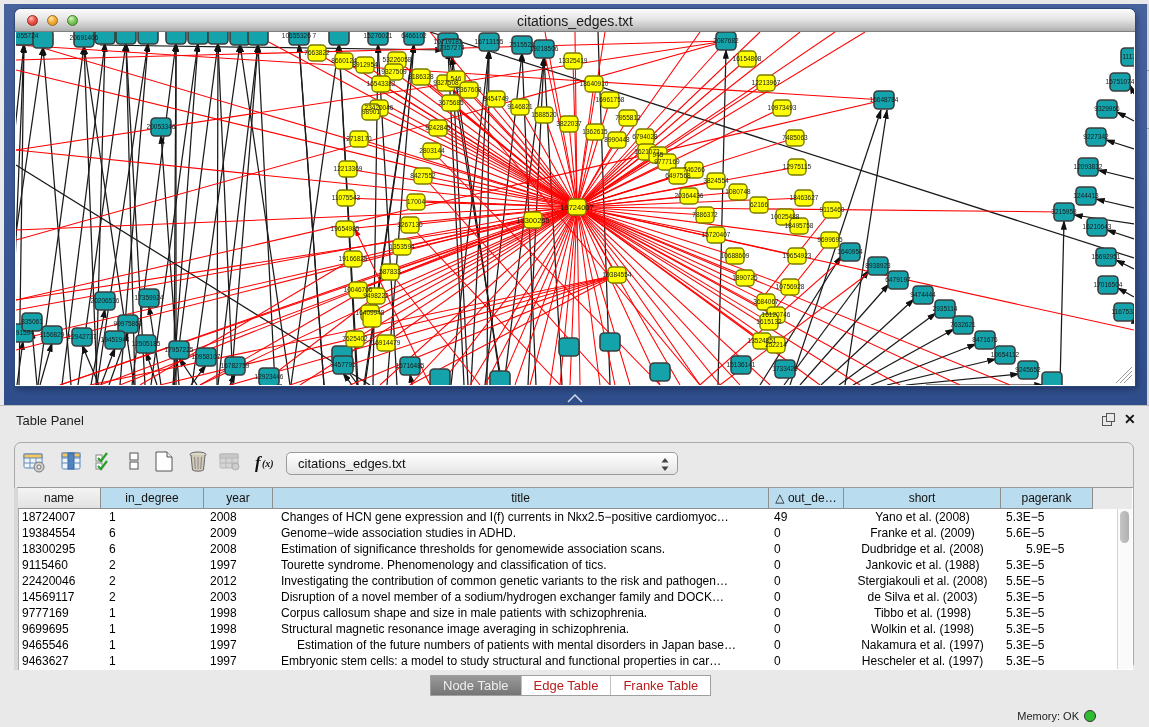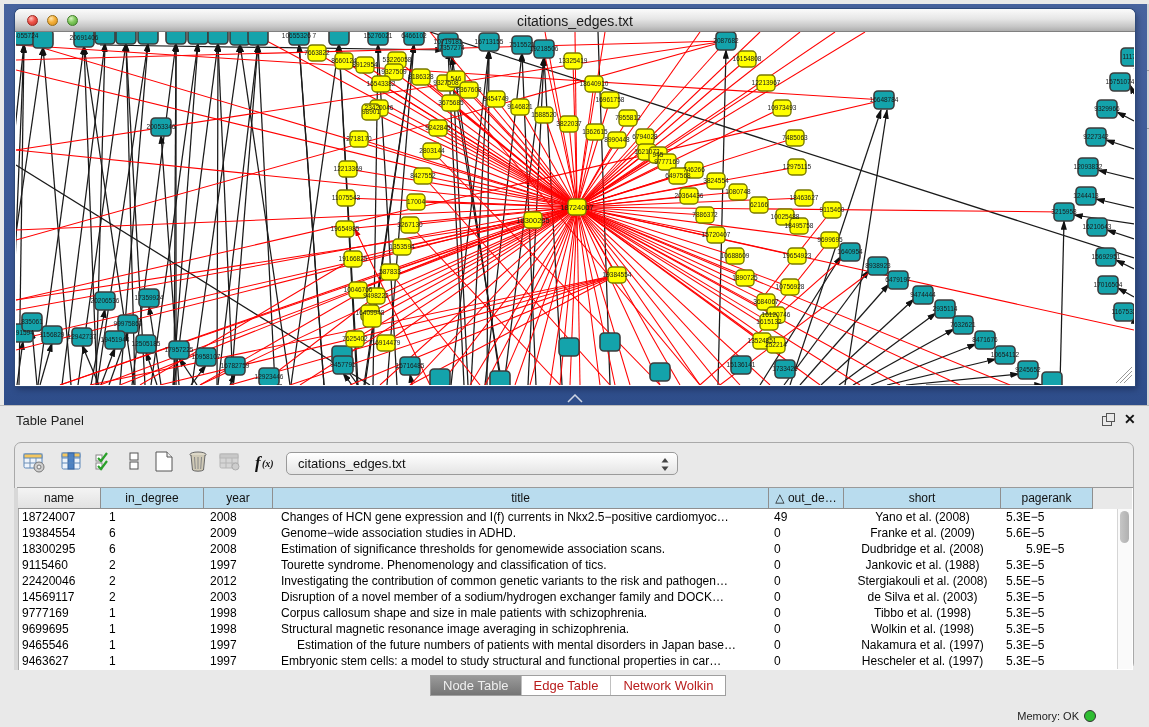--- a/index.html
+++ b/index.html
@@ -766,18 +766,18 @@
           </div>
       </div>
       <div class="vsb">
           <div class="th"></div>
         </div>
     </div>
   </div>
   <div class="tabs">
       <div class="tab sel">Node Table</div>
       <div class="tab mid">Edge Table</div>
-      <div class="tab">Network Wolkin</div>
+      <div class="tab">Franke Table</div>
     </div>
 </div>
 <div class="status">
     <span class="m">Memory: OK</span>
     <span class="dot"></span>
   </div>
 </body></html>

